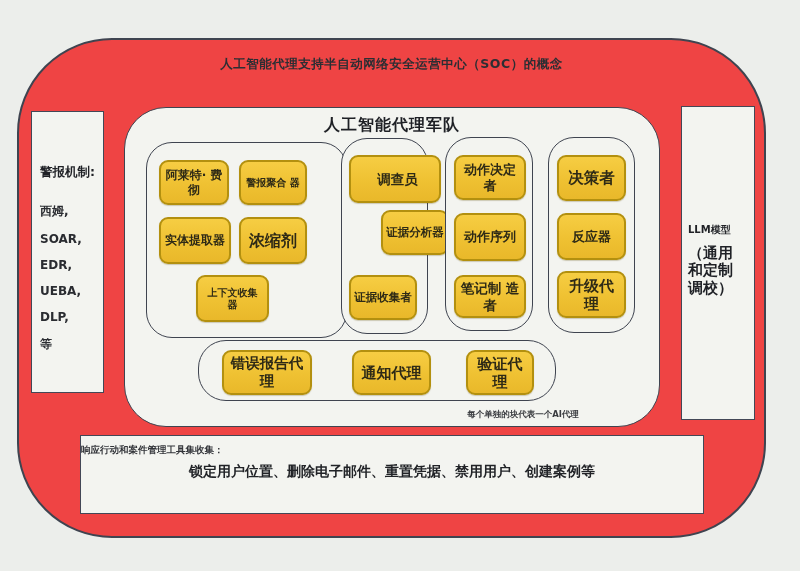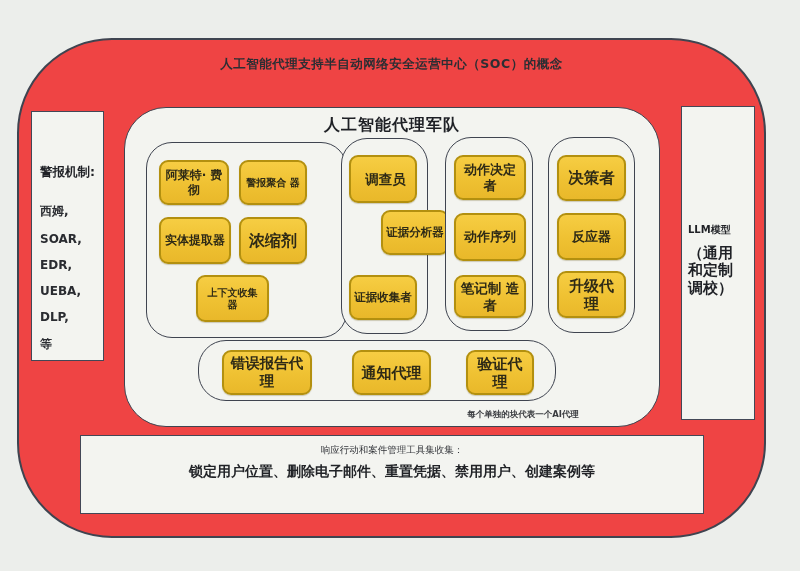--- a/index.html
+++ b/index.html
@@ -16,21 +16,21 @@
     border:2px solid #3f4450;border-radius:95px;
     background:#ef4444;
   }
   .top-title{
     left:0;top:16px;width:100%;text-align:center;
     font-size:12.5px;font-weight:bold;color:#2c2e33;letter-spacing:0.5px;
   }
   .panel{
     border:1.5px solid #434756;background:#f3f4f0;
   }
-  .left-panel{left:12px;top:71px;width:73px;height:250px;padding:52px 0 0 8px;}
+  .left-panel{left:12px;top:71px;width:73px;height:282px;padding:52px 0 0 8px;}
   .left-heading{font-size:12.5px;font-weight:bold;margin-bottom:22px;color:#1f2126;}
   .left-item{font-size:12px;font-weight:bold;margin-bottom:12px;color:#2a2c31;}
   .right-panel{left:662px;top:66px;width:74px;height:314px;padding:116px 4px 0 6px;}
   .right-heading{font-size:10px;font-weight:bold;color:#1f2126;margin-bottom:8px;}
   .right-sub{font-size:15px;font-weight:bold;color:#1f2126;line-height:1.15;}
   .middle{
     left:105px;top:67px;width:536px;height:320px;
     border:1.7px solid #3f4450;border-radius:42px;
     background:#f3f4f0;
   }
@@ -58,21 +58,21 @@
   }
   .fs115{font-size:11.5px;} .fs12{font-size:12px;} .fs125{font-size:10px;}
   .fs13{font-size:13px;} .fs135{font-size:13.5px;}
   .fs145{font-size:14.5px;} .fs15{font-size:15px;} .fs155{font-size:15.5px;}
   .fs16{font-size:16px;}
   .caption{
     left:318px;top:301px;width:160px;text-align:center;
     font-size:8.5px;font-weight:bold;color:#3a3c40;
   }
   .bottom-panel{left:61px;top:395px;width:624px;height:79px;padding-top:8px;}
-  .bp-heading{width:100%;text-align:center;font-size:9.5px;font-weight:normal;color:#33353a;}
+  .bp-heading{width:100%;text-align:left;font-size:9.5px;font-weight:bold;color:#33353a;}
   .bp-body{width:100%;text-align:center;font-size:14px;font-weight:bold;color:#212327;margin-top:6px;}
 </style>
 </head>
 <body>
 
 <div class="abs outer">
 
   <div class="abs top-title">人工智能代理支持半自动网络安全运营中心（SOC）的概念</div>
 
   <div class="abs panel left-panel">
@@ -95,21 +95,21 @@
 
     <div class="abs group g1">
       <div class="abs agent fs12" style="left:12px;top:17px;width:70px;height:45px;">阿莱特· 费彻</div>
       <div class="abs agent fs125" style="left:92px;top:17px;width:68px;height:45px;">警报聚合 器</div>
       <div class="abs agent fs12" style="left:12px;top:74px;width:72px;height:47px;">实体提取器</div>
       <div class="abs agent fs16" style="left:92px;top:74px;width:68px;height:47px;">浓缩剂</div>
       <div class="abs agent fs125" style="left:49px;top:132px;width:73px;height:47px;">上下文收集 器</div>
     </div>
 
     <div class="abs group g2">
-      <div class="abs agent fs135" style="left:7px;top:16px;width:68px;height:48px;padding-left:8px;">调查员</div>
+      <div class="abs agent fs135" style="left:7px;top:16px;width:92px;height:48px;padding-left:8px;">调查员</div>
       <div class="abs agent fs115" style="left:7px;top:71px;width:68px;height:45px;margin-left:32px;">证据分析器</div>
       <div class="abs agent fs115" style="left:7px;top:136px;width:68px;height:45px;">证据收集者</div>
     </div>
 
     <div class="abs group g3">
       <div class="abs agent fs13" style="left:8px;top:17px;width:72px;height:45px;">动作决定 者</div>
       <div class="abs agent fs13" style="left:8px;top:75px;width:72px;height:48px;">动作序列</div>
       <div class="abs agent fs135" style="left:8px;top:137px;width:72px;height:43px;">笔记制 造者</div>
     </div>
 

